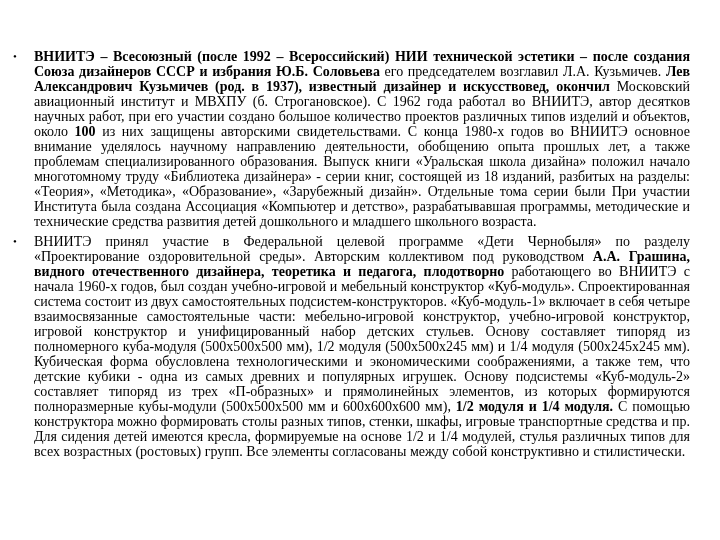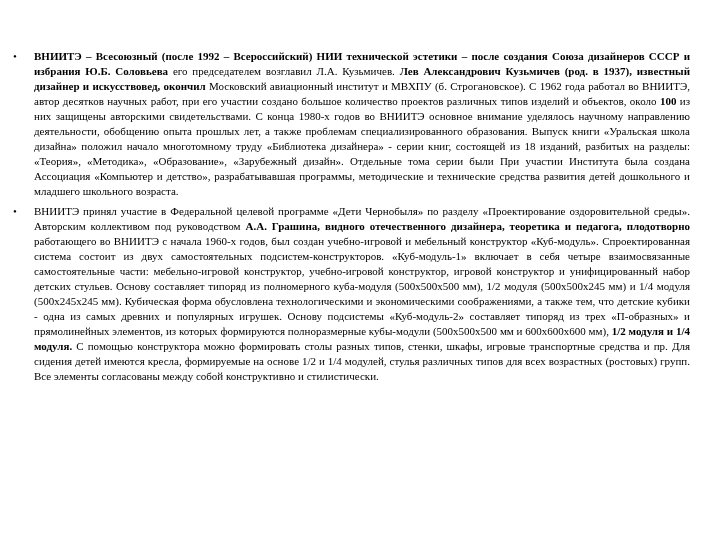--- a/index.html
+++ b/index.html
@@ -26,21 +26,21 @@
     flex:0 0 23px;
     width:23px;
     font-size:11px;
     line-height:15px;
     padding-left:2px;
     box-sizing:border-box;
   }
   .para-text{
     flex:1;
     text-align:justify;
-    font-size:11px;
+    font-size:14px;
     line-height:15px;
     letter-spacing:0;
   }
   .para-text b{font-weight:bold;}
 </style>
 </head>
 <body>
 
 <div class="slide">
   <ul class="bullet-list">

